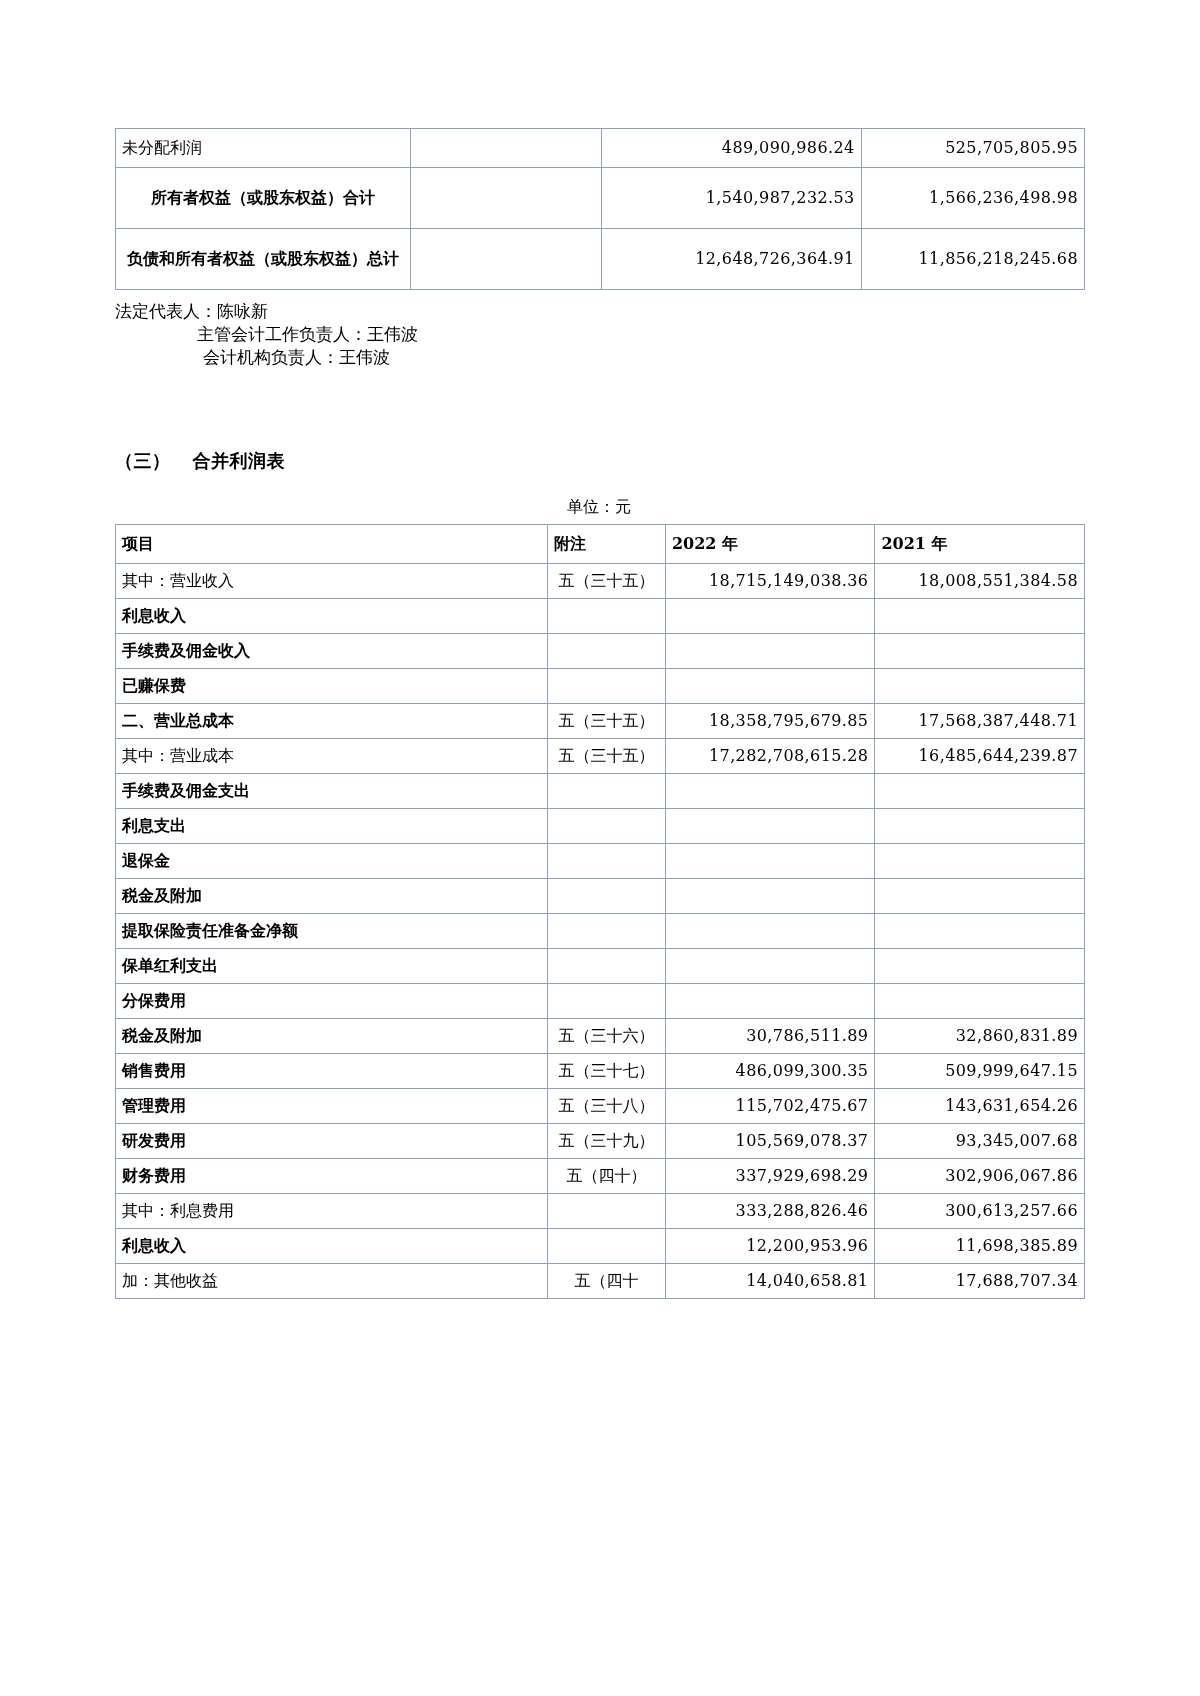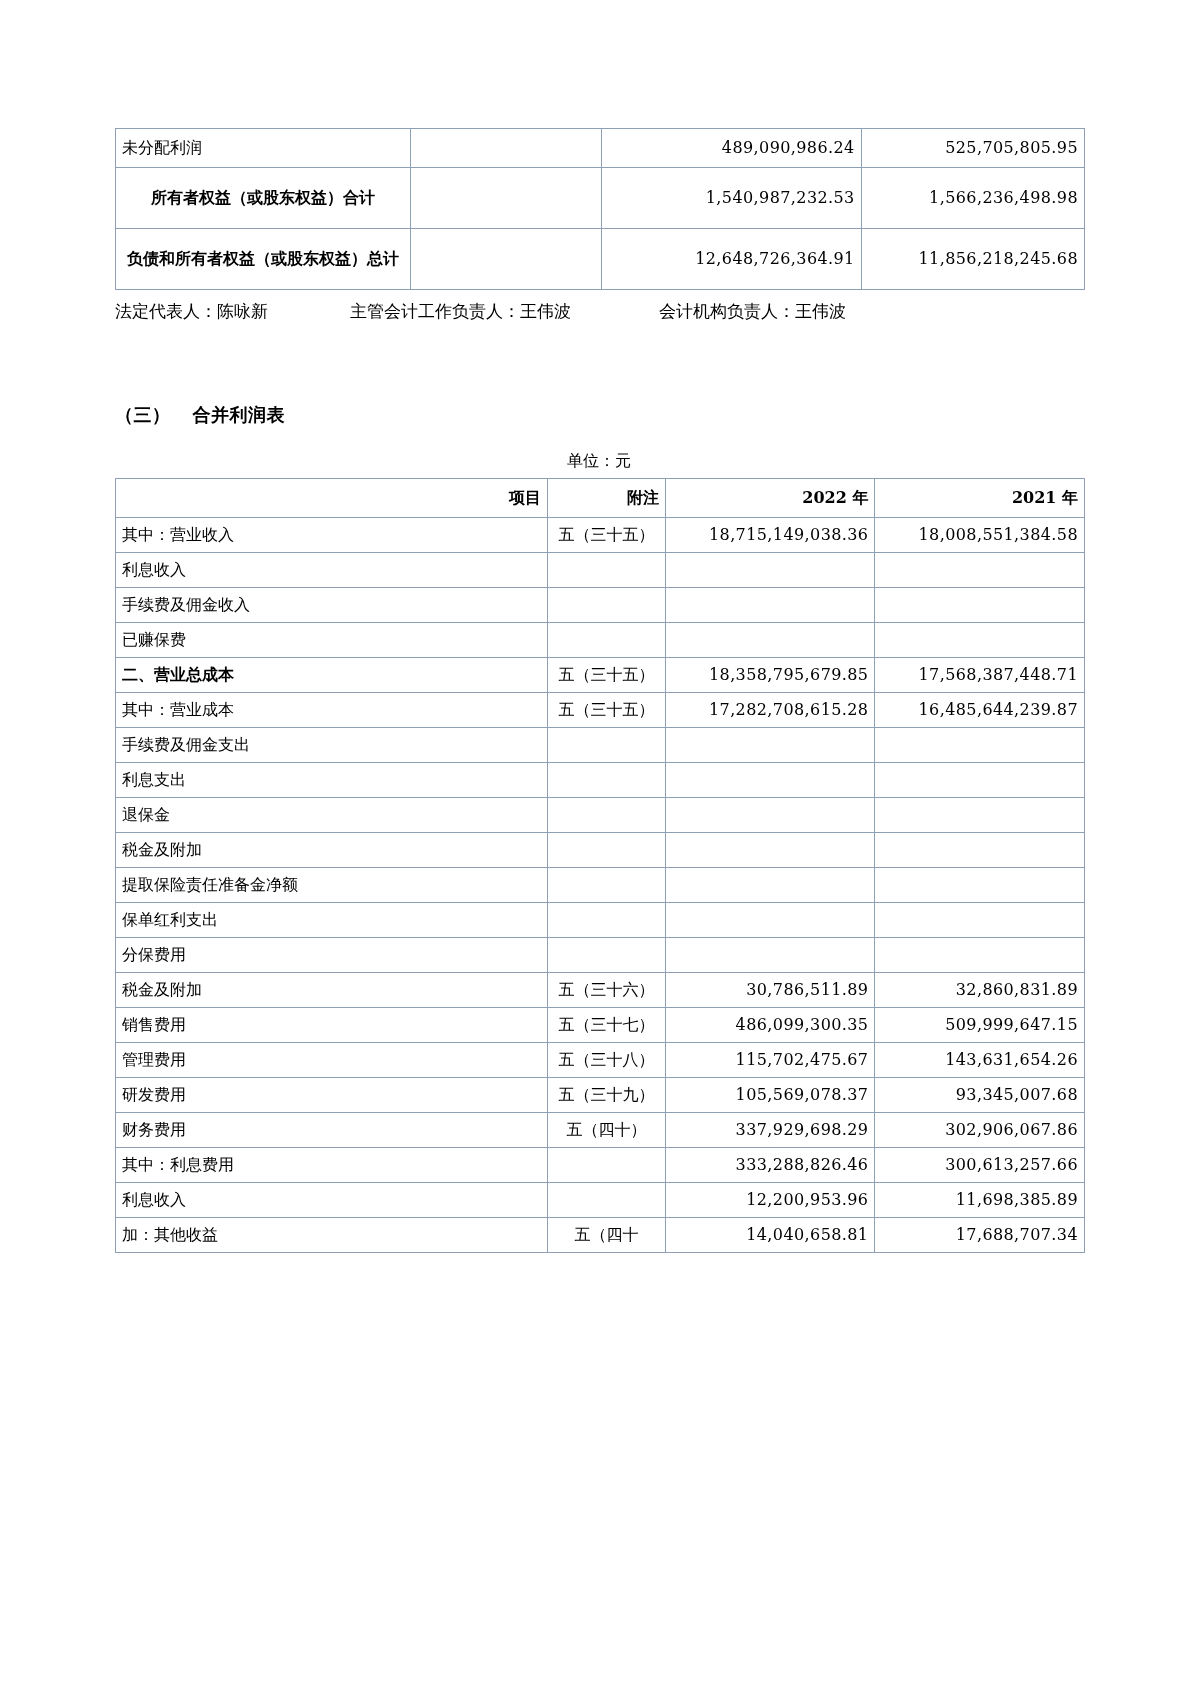--- a/index.html
+++ b/index.html
@@ -46,34 +46,35 @@
   .col-note { width: 176px; }
   .col-y1   { width: 240px; }
   .col-y2   { width: 206px; }
 
   .txt-left { text-align: left; }
   .txt-center { text-align: center; }
   .bold { font-weight: bold; }
 
   .indent1 { padding-left: 12px; }
   .indent2 { padding-left: 34px; }
-  .indent3 { padding-left: 58px; }
+  .indent3 { padding-left: 58px; font-weight: bold; }
 
   .num {
     text-align: right;
     padding-right: 14px;
     letter-spacing: 0.4px;
     white-space: nowrap;
   }
 
   .signature-row {
     display: flex;
     margin-top: 10px;
     font-size: 17px;
     padding-left: 0px;
+    flex-direction: column;
   }
   .signature-row .sig {
     white-space: nowrap;
   }
   .sig1 { margin-left: 0px; }
   .sig2 { margin-left: 82px; }
   .sig3 { margin-left: 88px; }
 
   .section-title {
     margin-top: 80px;
@@ -86,21 +87,21 @@
   .unit-line {
     text-align: center;
     font-size: 16px;
     margin-top: 24px;
     margin-bottom: 6px;
     padding-right: 2px;
   }
 
   .inc-table th {
     font-weight: bold;
-    text-align: right;
+    text-align: left;
     font-size: 16px;
     height: 30px;
   }
   .inc-table td { height: 26px; }
 
   .ic-item { width: 396px; }
   .ic-note { width: 108px; }
   .ic-y1   { width: 192px; }
   .ic-y2   { width: 192px; }
 

